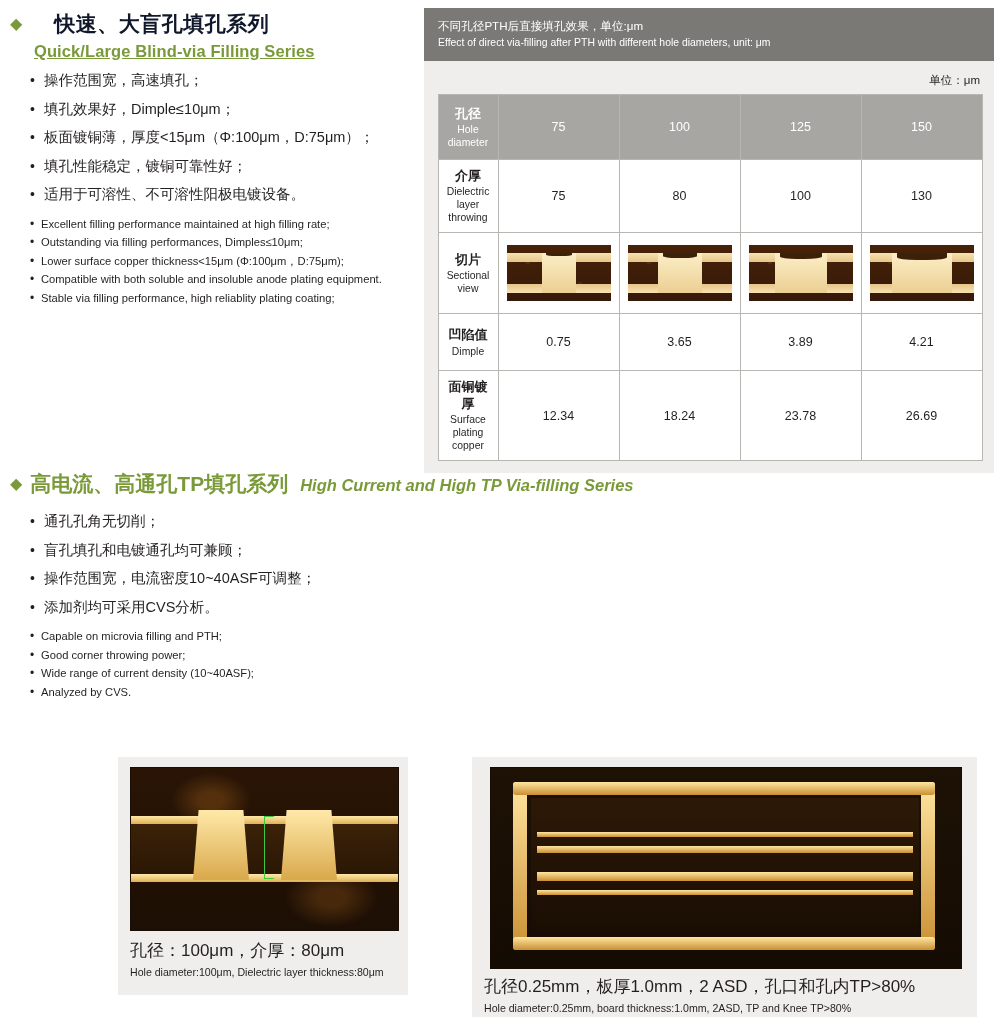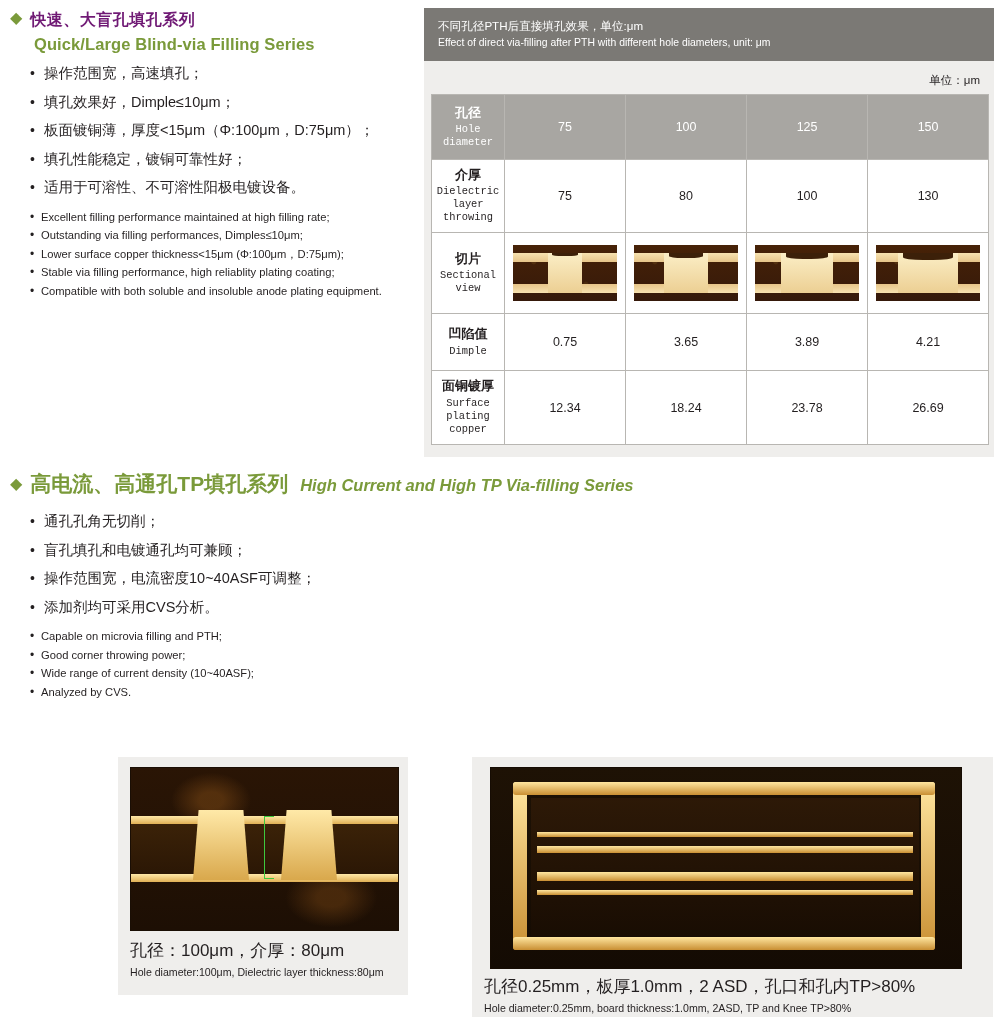--- a/index.html
+++ b/index.html
@@ -29,31 +29,33 @@
     gap: 8px;
   }
   .diamond {
     color: #7a9a3a;
     font-size: 16px;
     line-height: 1;
     position: relative;
     top: -2px;
   }
   .title-cn {
-    font-size: 16px;
+    font-size: 21px;
     font-weight: bold;
-    color: #701a75;
+    color: #0f172a;
     letter-spacing: 0.5px;
+    margin-left: 24px;
   }
   .title-en {
     font-size: 16.5px;
     font-weight: bold;
     color: #7a9a3a;
     margin: 4px 0 10px 24px;
     letter-spacing: 0.1px;
+    text-decoration: underline;
   }
   .bullets-cn {
     margin: 0 0 0 20px;
     padding: 0;
     list-style: none;
   }
   .bullets-cn li {
     font-size: 14.5px;
     color: #231f20;
     margin-bottom: 9px;
@@ -129,21 +131,20 @@
     text-align: center;
     vertical-align: middle;
     font-size: 12.5px;
     color: #231f20;
   }
   td.rowhead {
     width: 88px;
     background: #ffffff;
     padding: 8px 4px;
     line-height: 1.25;
-    font-family: Liberation Mono, monospace;
   }
   td.rowhead .rh-cn {
     font-size: 13px;
     font-weight: bold;
     display: block;
   }
   td.rowhead .rh-en {
     font-size: 10.4px;
     font-weight: normal;
     display: block;
@@ -244,21 +245,20 @@
     left: 118px;
     top: 757px;
     width: 290px;
     height: 238px;
   }
   .pb-right {
     left: 472px;
     top: 757px;
     width: 505px;
     height: 260px;
-    padding-left: 16px;
   }
   .photo {
     position: absolute;
     overflow: hidden;
   }
   .photo-left {
     left: 12px;
     top: 10px;
     width: 267px;
     height: 162px;
@@ -335,22 +335,22 @@
     <li>填孔效果好，Dimple≤10μm；</li>
     <li>板面镀铜薄，厚度&lt;15μm（Φ:100μm，D:75μm）；</li>
     <li>填孔性能稳定，镀铜可靠性好；</li>
     <li>适用于可溶性、不可溶性阳极电镀设备。</li>
   </ul>
 
   <ul class="bullets-en">
     <li>Excellent filling performance maintained at high filling rate;</li>
     <li>Outstanding via filling performances, Dimples≤10μm;</li>
     <li>Lower surface copper thickness&lt;15μm (Φ:100μm，D:75μm);</li>
+    <li>Compatible with both soluble and insoluble anode plating equipment.</li>
     <li>Stable via filling performance, high reliablity plating coating;</li>
-    <li>Compatible with both soluble and insoluble anode plating equipment.</li>
   </ul>
 </div>
 
 <div class="table-panel">
   <div class="table-caption">
     <div class="cap-cn">不同孔径PTH后直接填孔效果，单位:μm</div>
     <div class="cap-en">Effect of direct via-filling after PTH with different hole diameters, unit: μm</div>
   </div>
   <div class="unit-line">单位：μm</div>
 

